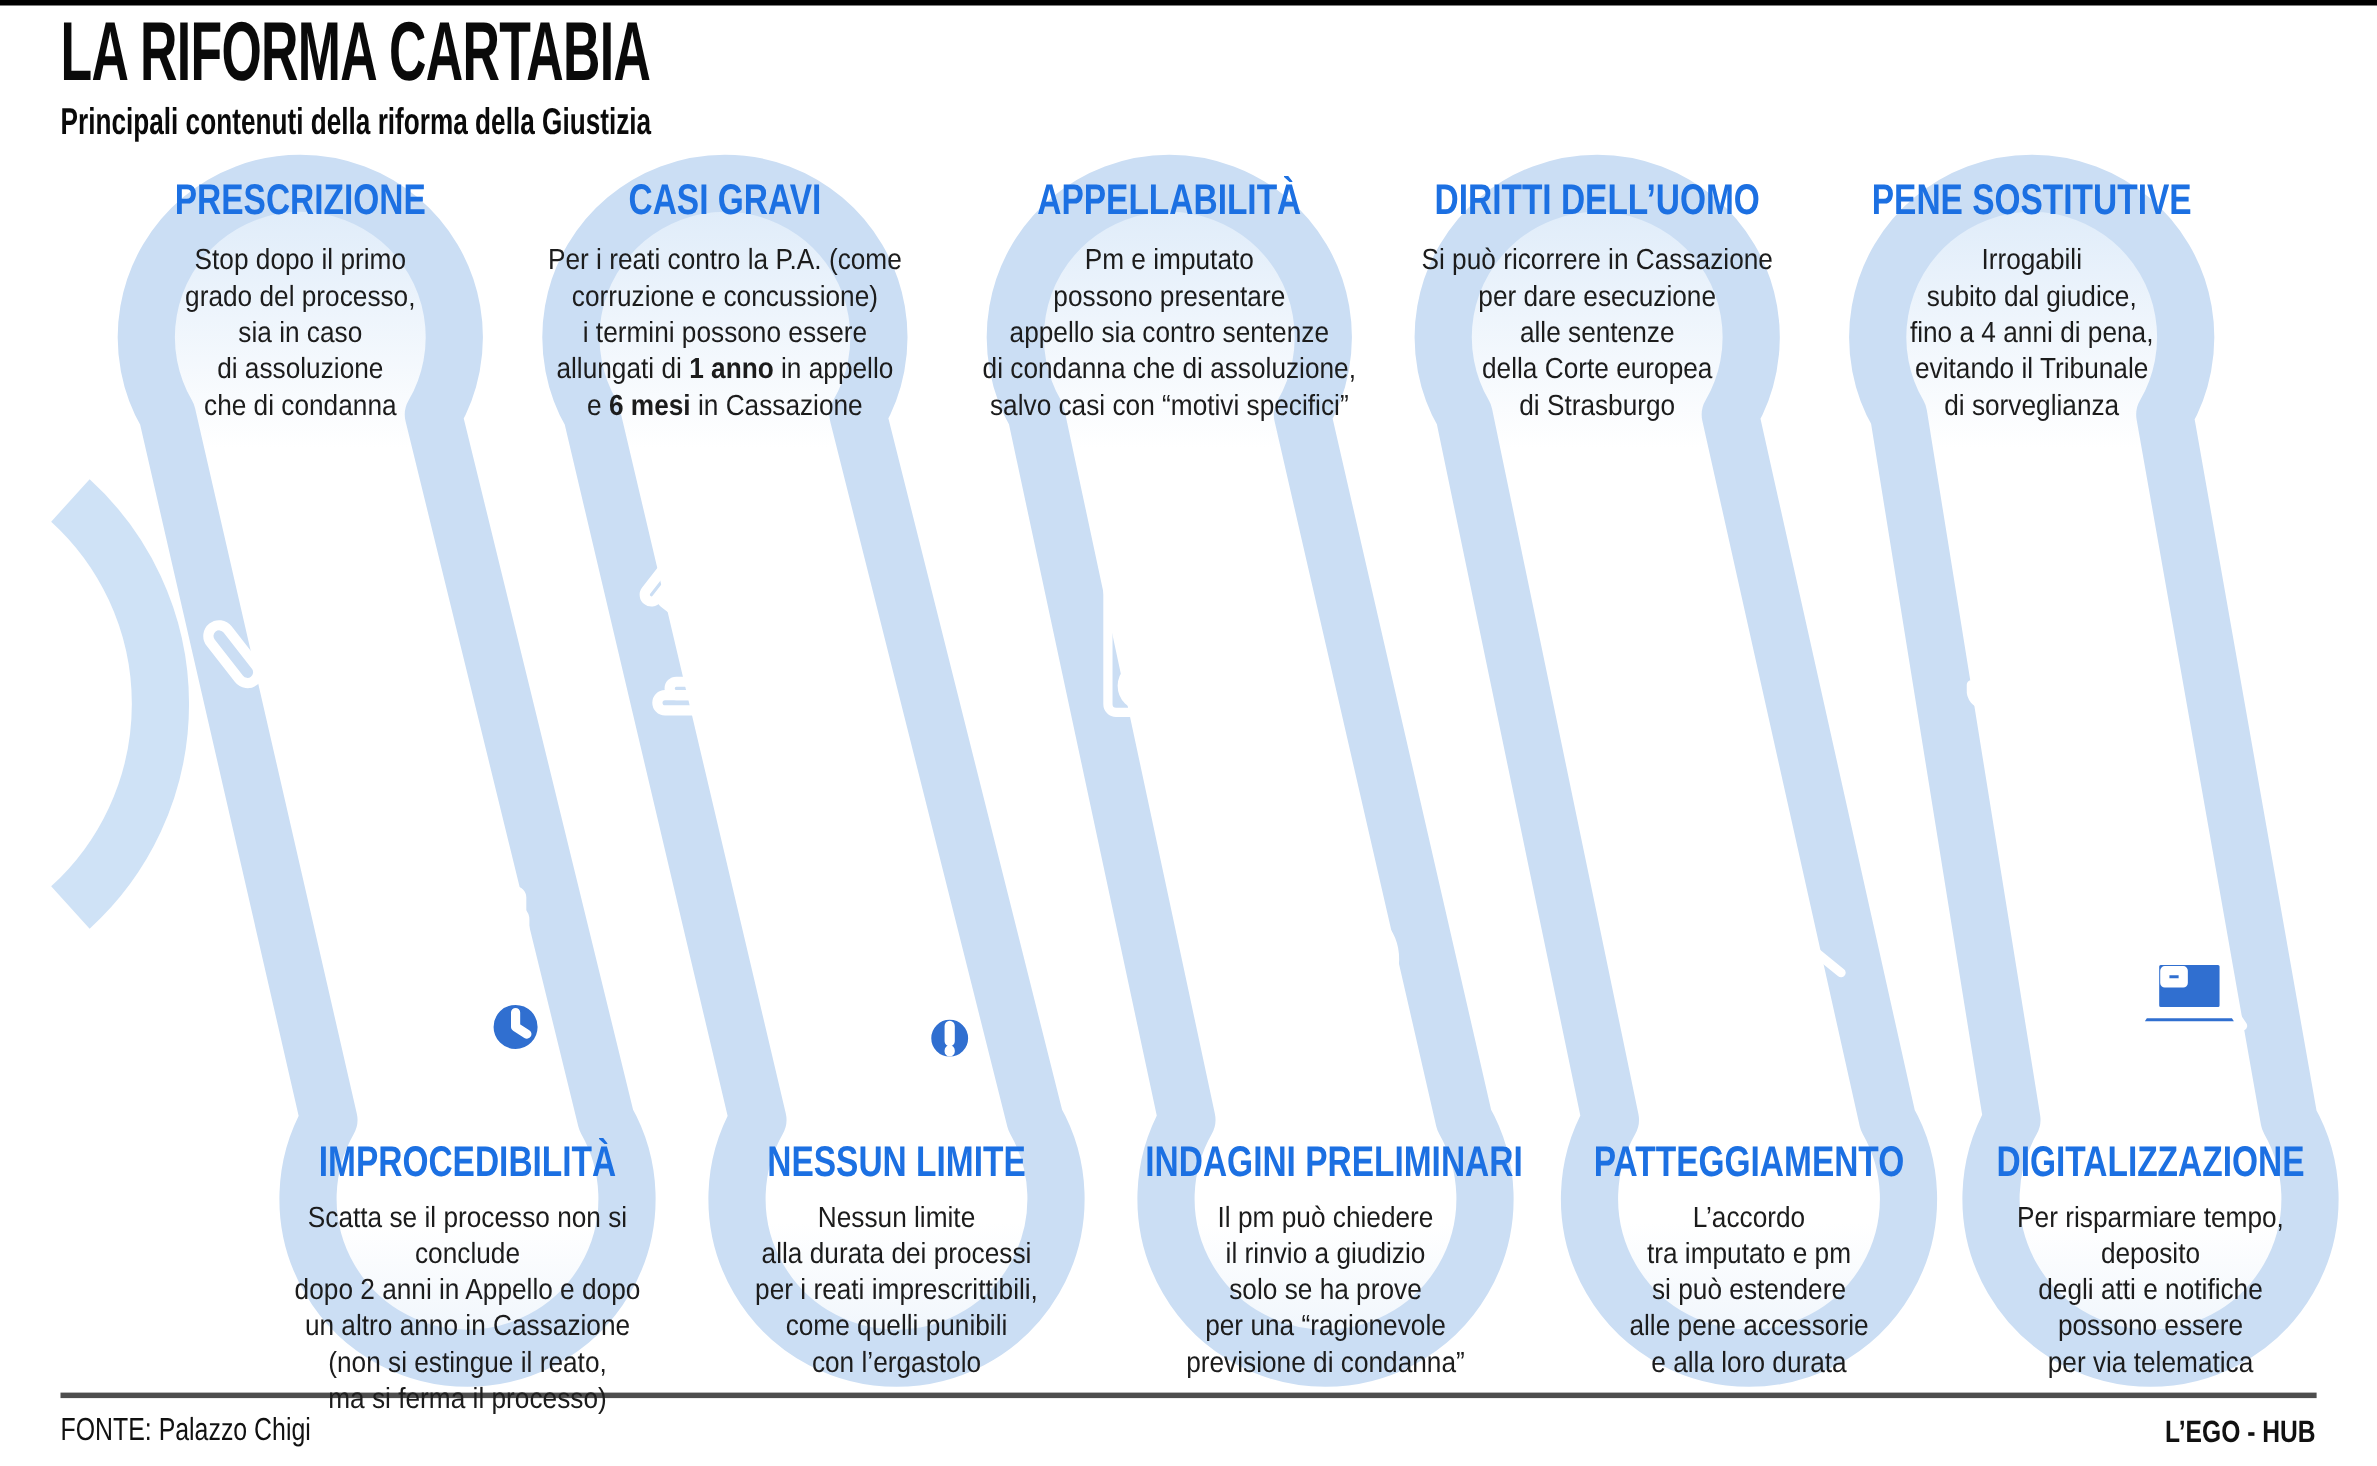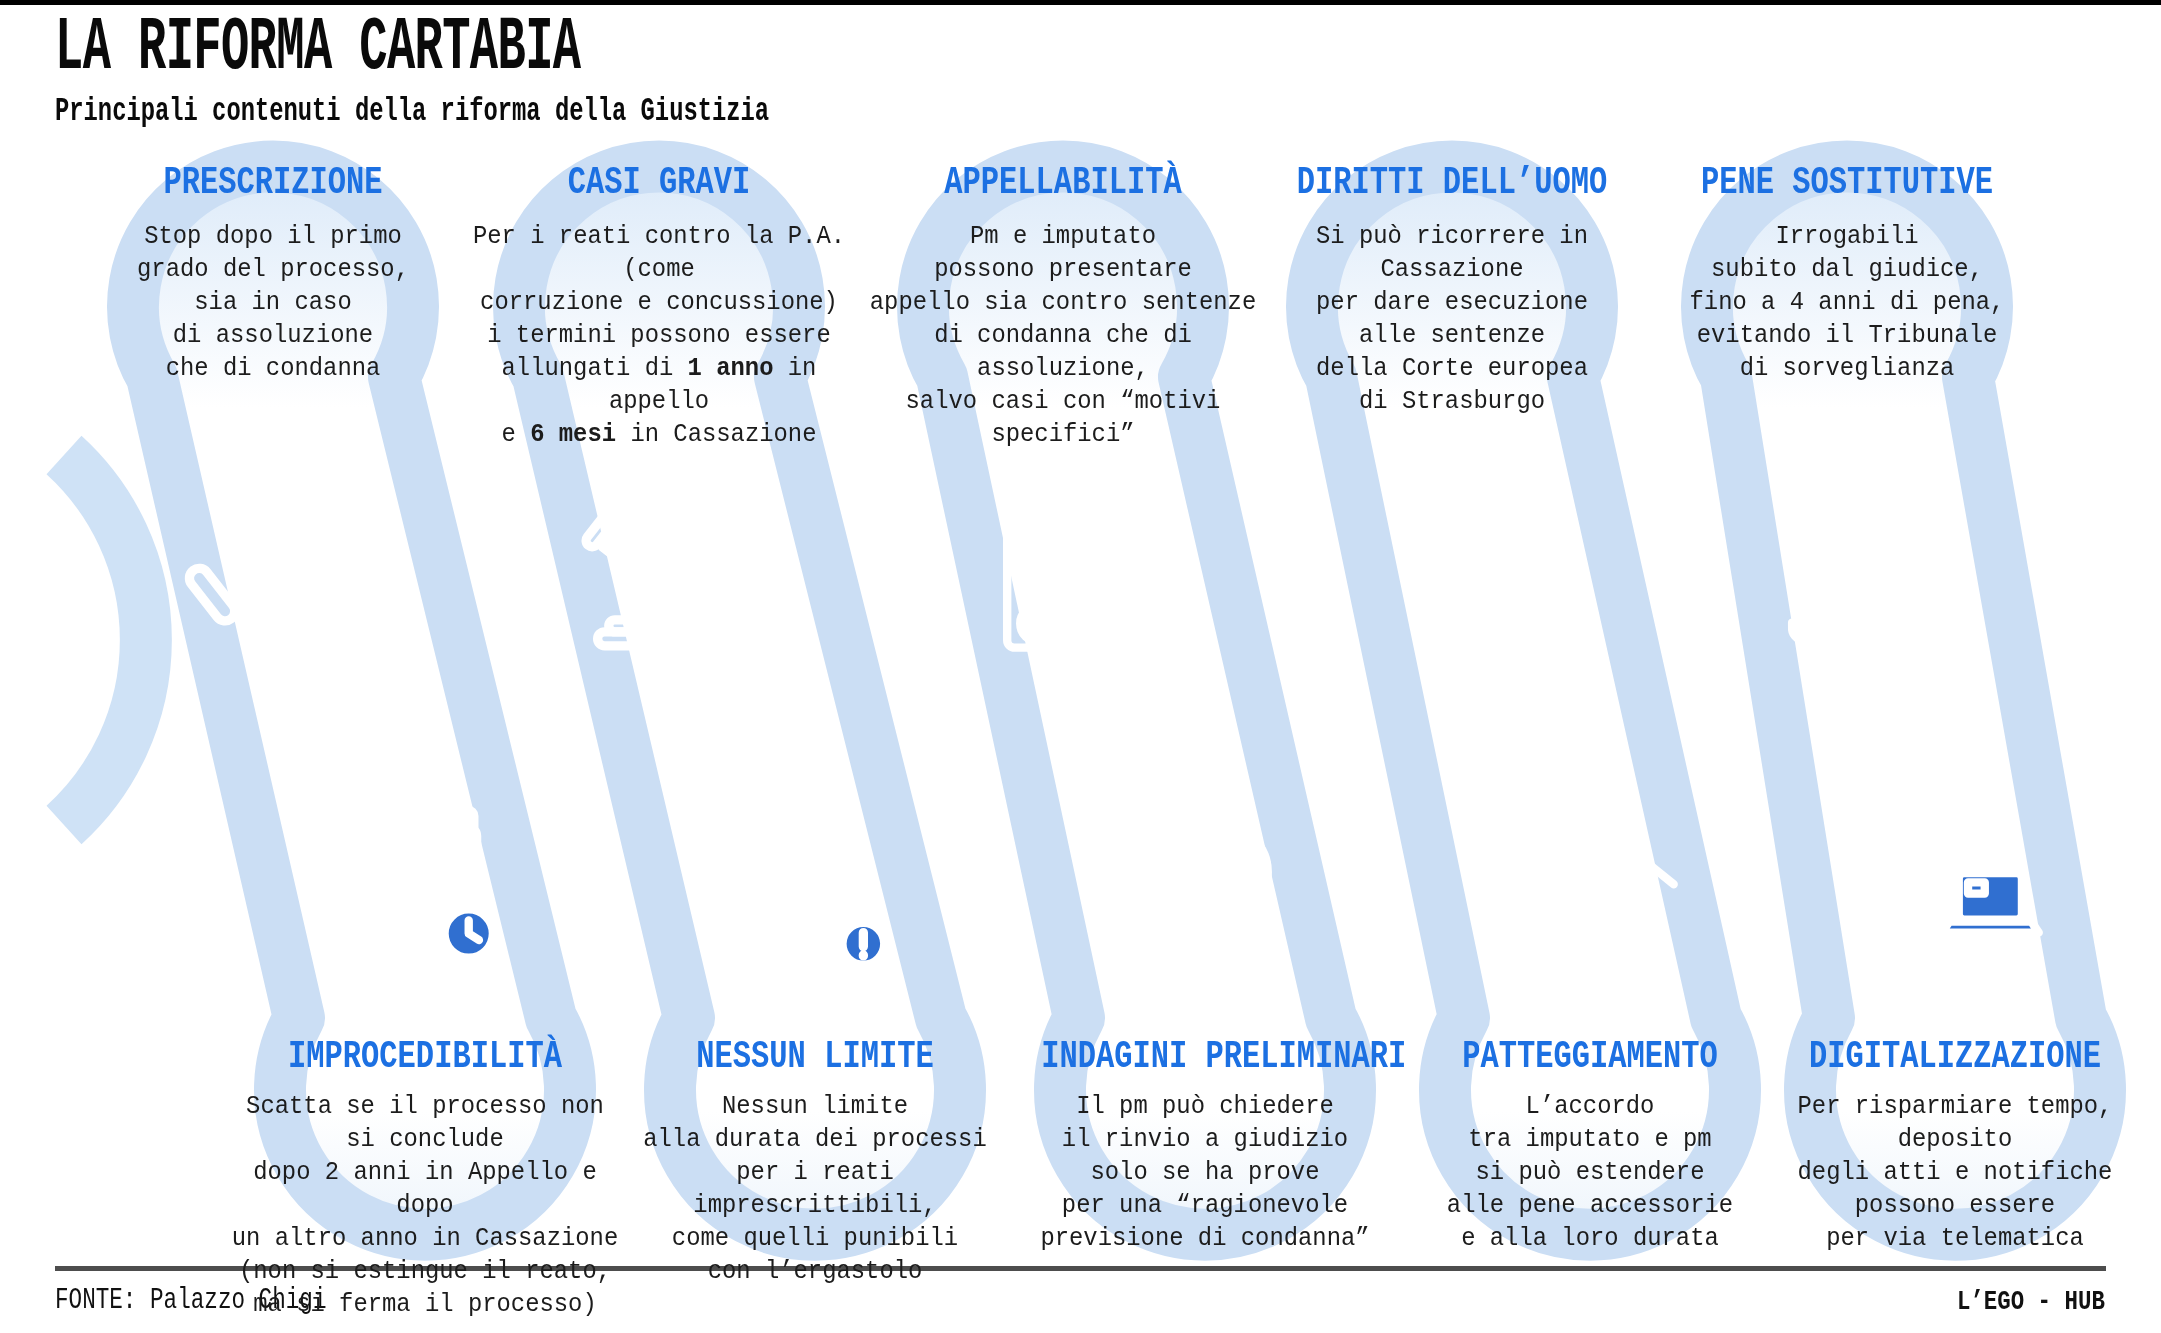--- a/index.html
+++ b/index.html
@@ -1,17 +1,17 @@
 <!DOCTYPE html>
 <html><head>
 <meta charset="utf-8">
 <style>
   html,body{margin:0;padding:0;background:#ffffff;}
   #canvas{position:relative;width:2161px;height:1333px;background:#ffffff;overflow:hidden;
-          font-family:Liberation Mono, monospace;color:#1a1a1a;}
+          font-family:Liberation Sans, sans-serif;color:#1a1a1a;}
   .topbar{position:absolute;left:0;top:0;width:2161px;height:5px;background:#000;}
   .main-title{position:absolute;left:55px;top:10px;margin:0;font-size:76px;font-weight:700;color:#0a0a0a;
               letter-spacing:-1px;white-space:nowrap;transform:scaleX(0.62);transform-origin:left top;line-height:1;}
   .subtitle{position:absolute;left:55px;top:94px;margin:0;font-size:34px;font-weight:700;color:#0a0a0a;
             white-space:nowrap;transform:scaleX(0.70);transform-origin:left top;line-height:1;}
   .ribbon{position:absolute;left:0;top:0;z-index:0;}
   .item-title{position:absolute;margin:0;width:420px;text-align:center;font-size:39px;font-weight:700;
               color:#1c70e2;transform:scaleX(0.78);transform-origin:center top;line-height:42px;z-index:3;white-space:nowrap;}
   .item-text{position:absolute;margin:0;width:430px;text-align:center;font-size:26.5px;line-height:33px;
              color:#1c1c1c;white-space:pre-line;transform:scaleX(0.90);transform-origin:center top;z-index:3;}

